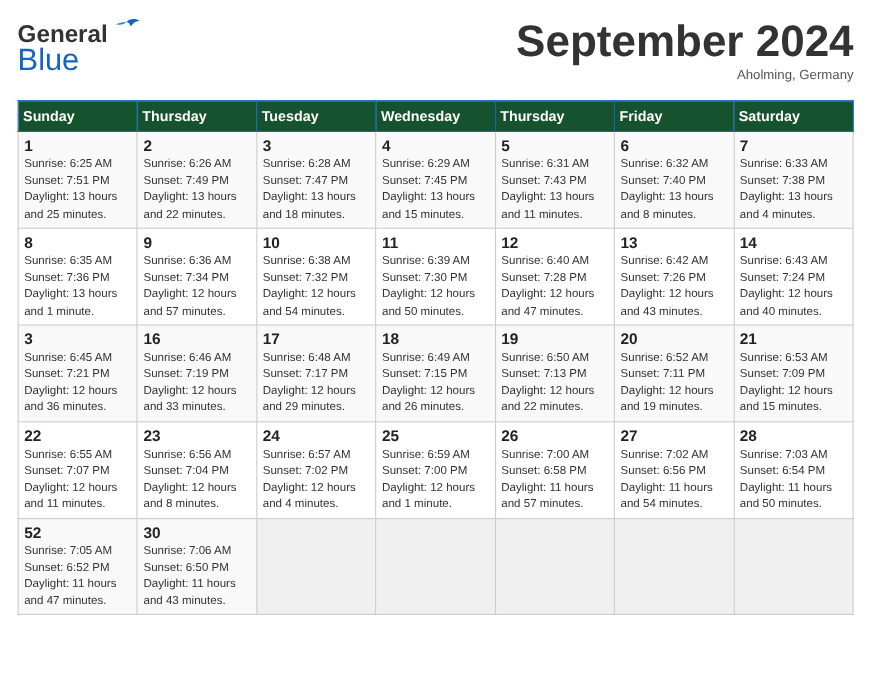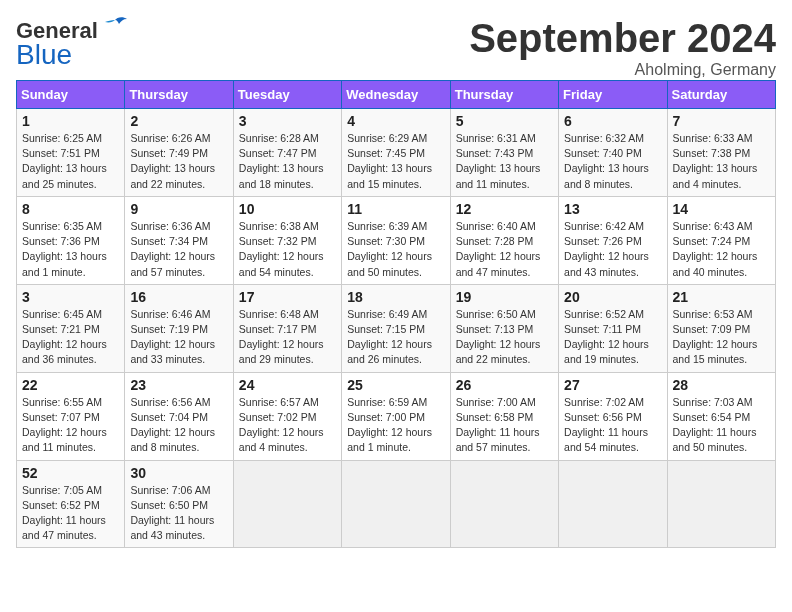--- a/index.html
+++ b/index.html
@@ -7,46 +7,46 @@
       font-family: Arial, sans-serif;
       background: #fff;
       width: 792px;
       min-height: 612px;
       padding: 16px;
     }
     .header {
       display: flex;
       justify-content: space-between;
       align-items: flex-start;
-      margin-bottom: 1px;
+      margin-bottom: 16px;
     }
     .logo {
       display: flex;
       flex-direction: column;
       align-items: flex-start;
     }
     .title-block {
       text-align: right;
     }
     .month-title {
       font-size: 40px;
       font-weight: bold;
       color: #333;
     }
     .subtitle {
-      font-size: 16px;
+      font-size: 12px;
       color: #555;
     }
     table {
       width: 100%;
       border-collapse: collapse;
       font-size: 11px;
     }
     thead tr th {
-      background: #8b5cf6;
+      background: #14532d;
       color: #fff;
       padding: 6px 4px;
       text-align: left;
       font-size: 13px;
       font-weight: bold;
       border: 1px solid #1565c0;
     }
     tbody tr td {
       vertical-align: top;
       border: 1px solid #ccc;

